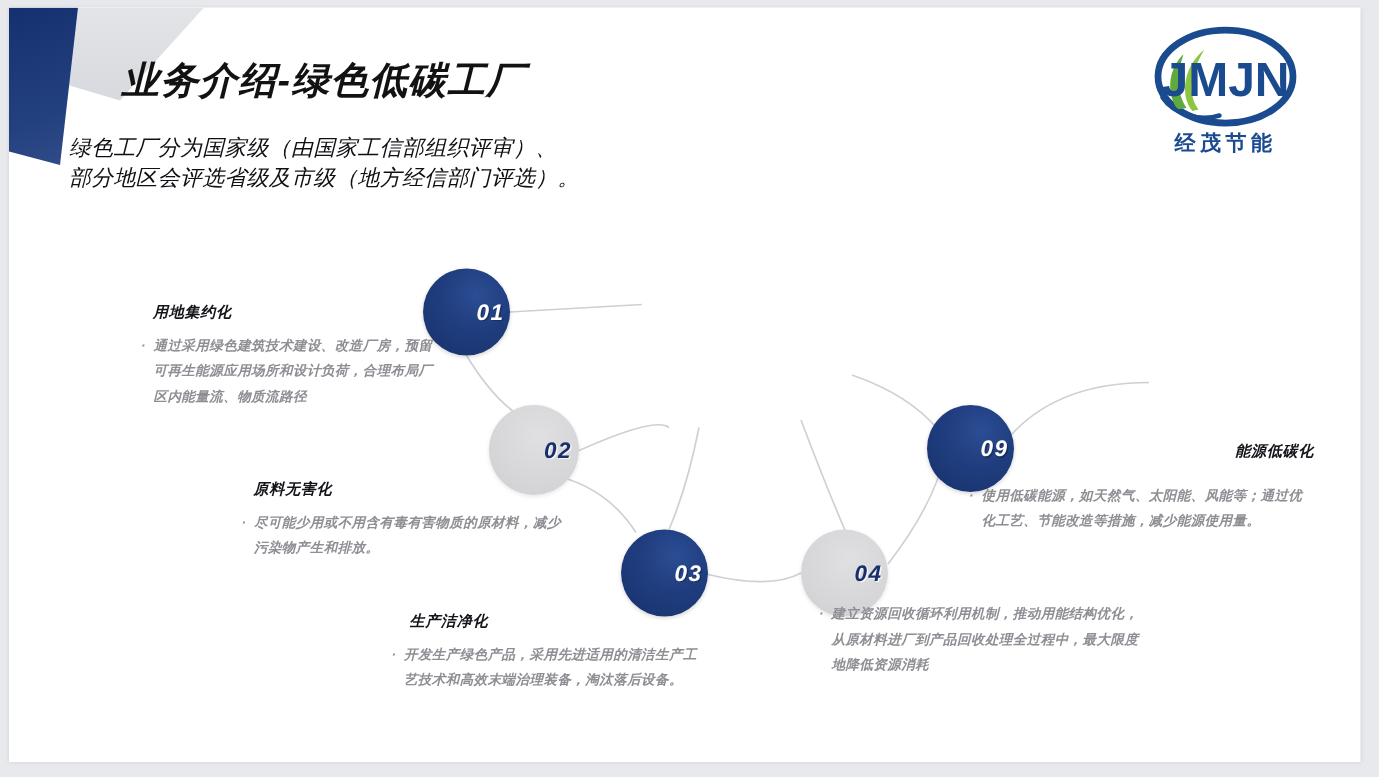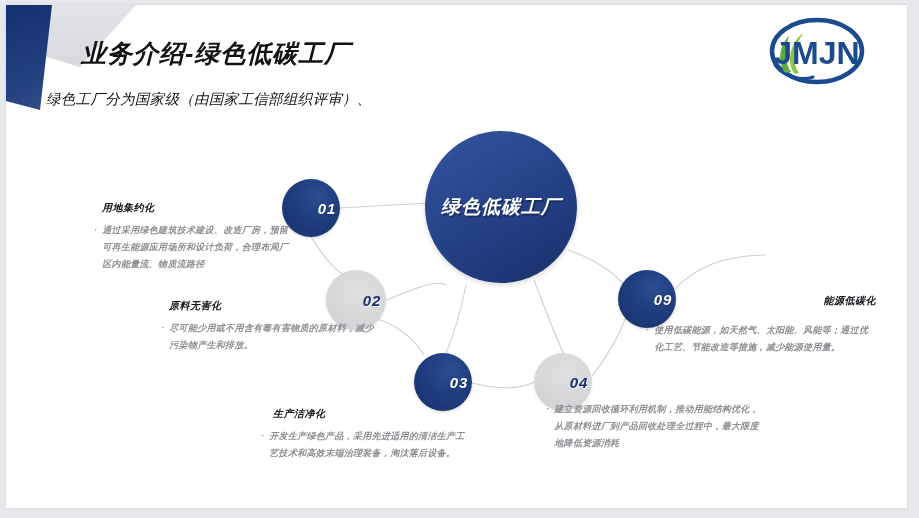--- a/index.html
+++ b/index.html
@@ -173,21 +173,21 @@
   .bullet .dot {
     flex: 0 0 auto;
     margin-right: 5px;
     color: #8e8e94;
     line-height: 17px;
   }
   .bullet .txt { flex: 1 1 auto; }
 
   .b1 { left: 88px; top: 196px; width: 200px; }
   .b1 h3 { margin-left: 8px; }
-  .b2 { left: 155px; top: 294px; width: 215px; }
+  .b2 { left: 155px; top: 314px; width: 215px; }
   .b2 h3 { margin-left: 8px; }
   .b3 { left: 255px; top: 402px; width: 210px; }
   .b3 h3 { margin-left: 12px; }
   .b4 { left: 540px; top: 396px; width: 215px; text-align: right; }
   .b4 h3 { text-align: center; margin-right: 6px; }
   .b5 { left: 640px; top: 313px; width: 230px; }
   .b5 h3 { text-align: right; margin-top: -24px; margin-bottom: 14px; }
   .b4 .bullet .txt, .b5 .bullet .txt { text-align: left; }
 </style>
 </head>
@@ -196,50 +196,49 @@
 <div id="slide">
   <div class="canvas">
 
     <div class="corner-gray"></div>
     <div class="corner-navy"></div>
 
     <div class="title">业务介绍-绿色低碳工厂</div>
 
     <div class="subtitle">
       <div>绿色工厂分为国家级（由国家工信部组织评审）、</div>
+      <div>部分地区会评选省级及市级（地方经信部门评选）。</div>
     </div>
 
     <div class="logo">
       <svg width="132" height="78" viewBox="0 0 132 78">
         <ellipse cx="66" cy="36" rx="45" ry="31" fill="none" stroke="#1b4b8f" stroke-width="4.5"></ellipse>
         <path d="M34 58 C27 48 27 32 38 21 C33 36 34 48 40 57 Z" fill="#5faa3c"></path>
         <path d="M44 59 C36 50 37 30 52 18 C42 34 41 49 48 58 Z" fill="#8cc63f"></path>
         <path d="M24 50 C32 62 50 66 62 62" fill="none" stroke="#1b4b8f" stroke-width="3" stroke-linecap="round"></path>
         <text x="66" y="49" text-anchor="middle" font-family="'Liberation Sans', sans-serif" font-size="32" font-weight="bold" fill="#1b4b8f">JMJN</text>
       </svg>
+      <div class="logo-caption">经茂节能</div>
     </div>
 
     <svg class="diagram">
       <g fill="none" stroke="#cfcfd4" stroke-width="1.1">
         <path d="M334 203 L422 198"></path>
         <path d="M305 232 Q322 260 340 272"></path>
         <path d="M368 313 Q400 322 418 350"></path>
         <path d="M460 280 Q452 320 440 348"></path>
         <path d="M370 300 Q430 272 440 280"></path>
         <path d="M528 275 Q545 320 558 350"></path>
         <path d="M466 378 Q508 388 528 377"></path>
         <path d="M586 371 Q610 340 620 312"></path>
         <path d="M562 245 Q600 258 620 282"></path>
         <path d="M668 285 Q700 250 760 250"></path>
       </g>
     </svg>
 
-    <div class="hub">
-      <span class="hub-label">绿色低碳工厂</span>
-    </div>
 
     <div class="node dark" style="left:276px; top:174px; width:58px; height:58px;">
       <span class="node-num">01</span>
     </div>
     <div class="node light" style="left:320px; top:265px; width:60px; height:60px;">
       <span class="node-num">02</span>
     </div>
     <div class="node dark" style="left:408px; top:348px; width:58px; height:58px;">
       <span class="node-num">03</span>
     </div>

